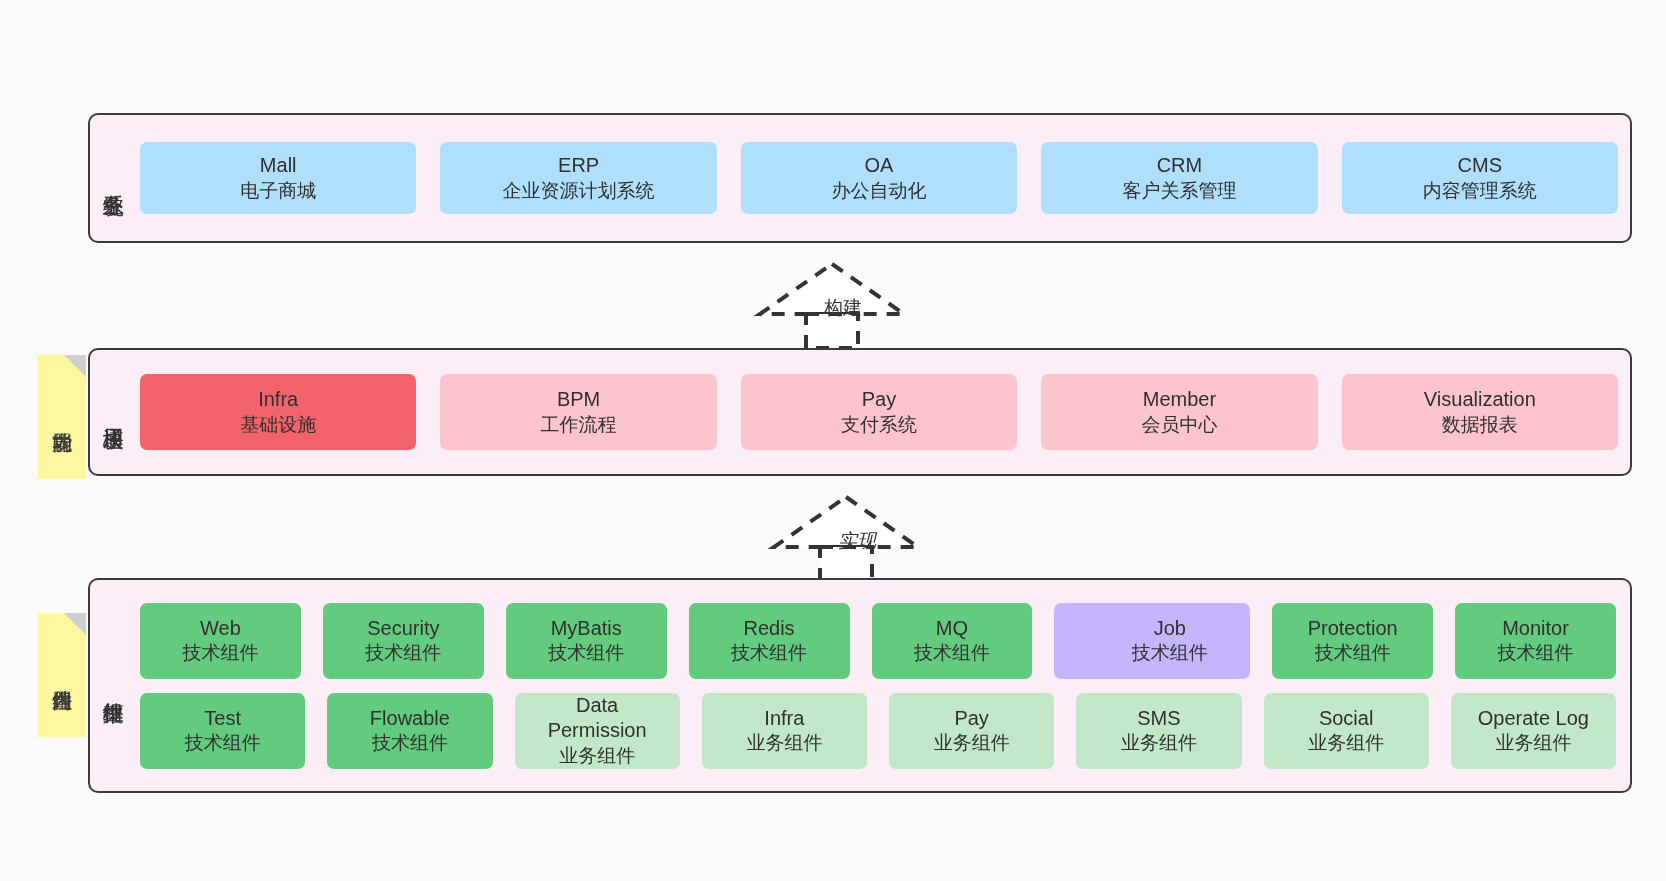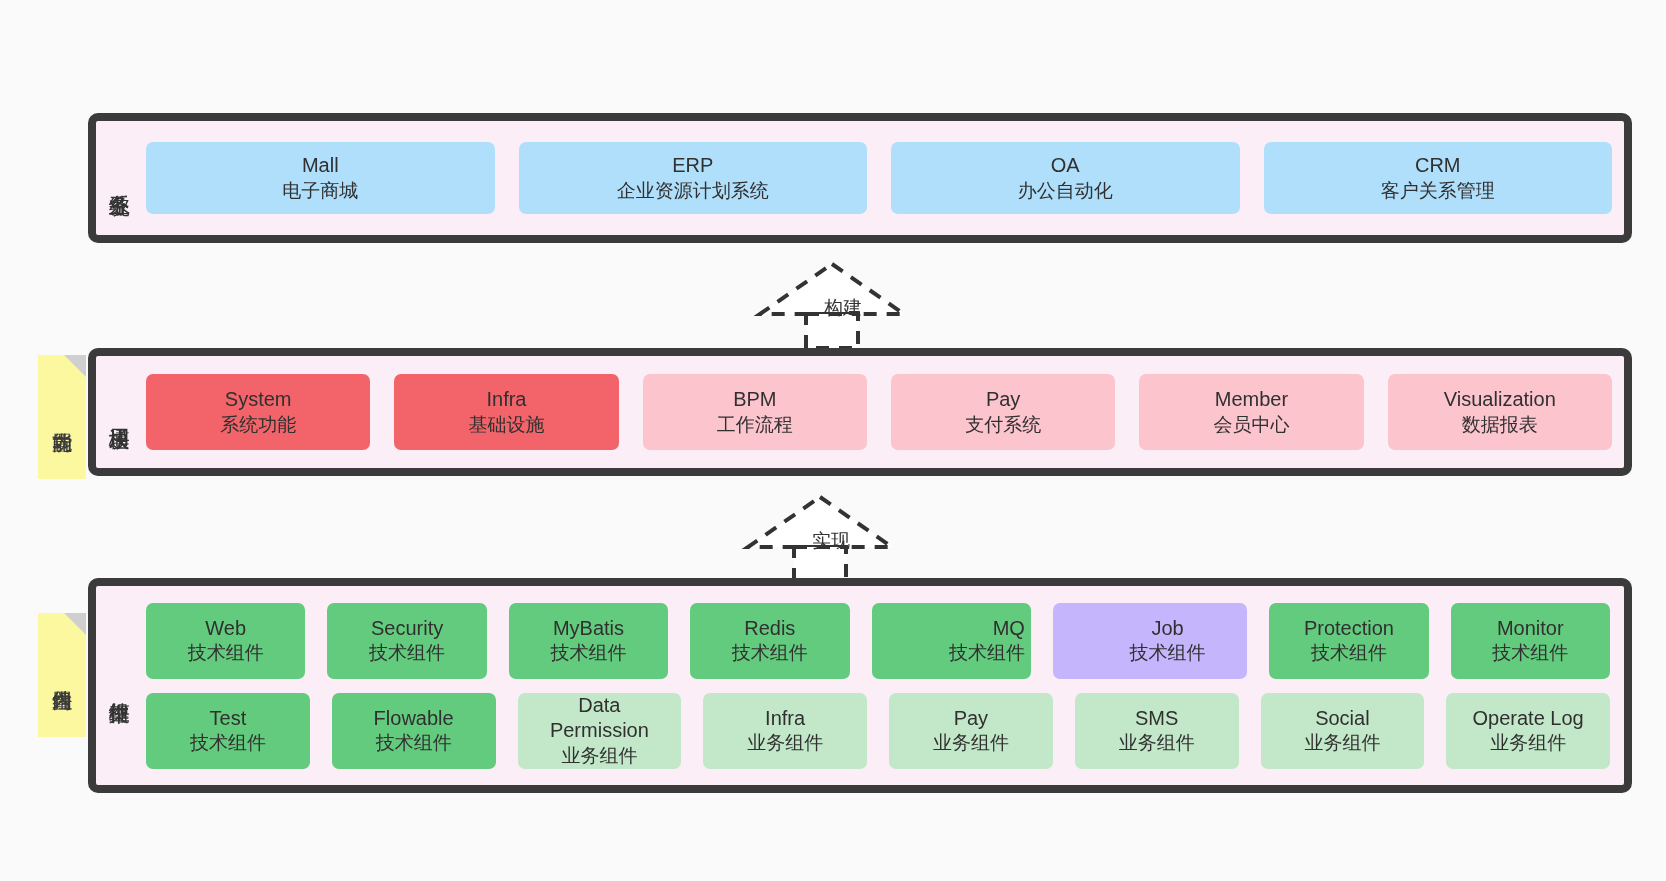--- a/index.html
+++ b/index.html
@@ -21,21 +21,21 @@
     position: absolute;
     left: 0; top: 0;
     width: 1666px;
     height: 881px;
   }
 
   
   .layer {
     position: absolute;
     background: #fbeef7;
-    border: 8px solid #1d4ed8;
+    border: 2px solid #1d4ed8;
     border-radius: 10px;
     box-sizing: border-box;
     display: flex;
     flex-direction: row;
     align-items: stretch;
   }
 
   
   .layer-title {
     flex: 0 0 auto;
@@ -156,20 +156,24 @@
           <div class="t2">企业资源计划系统</div>
         </div>
         <div class="card c-blue" style="height: 72px; background: rgb(176, 223, 252);">
           <div class="t1">OA</div>
           <div class="t2">办公自动化</div>
         </div>
         <div class="card c-blue" style="height: 72px; background: rgb(176, 223, 252);">
           <div class="t1">CRM</div>
           <div class="t2">客户关系管理</div>
         </div>
+        <div class="card c-blue" style="height: 72px; background: rgb(176, 223, 252);">
+          <div class="t1">CMS</div>
+          <div class="t2">内容管理系统</div>
+        </div>
       </div>
     </div>
   </div>
 
   <div class="connector" style="left:752px; top:258px; width:160px; height:90px;">
     <svg width="160" height="90" viewBox="0 0 160 90">
 
       <polygon points="80,6 152,56 8,56" fill="#ffffff" stroke="#333333" stroke-width="4" stroke-dasharray="13,10" stroke-linejoin="miter"></polygon>
 
       <rect x="54" y="56" width="52" height="34" fill="#ffffff" stroke="#333333" stroke-width="4" stroke-dasharray="13,10"></rect>
@@ -180,24 +184,20 @@
   <div class="note" style="left: 38px; top: 355px; width: 48px; height: 124px; background: rgb(252, 248, 160);">
     <span class="fold"></span>
     <span>内置功能</span>
   </div>
 
   <div class="layer" id="layer-1" style="left: 88px; top: 348px; width: 1544px; height: 128px; background: rgb(251, 238, 247); border-color: rgb(59, 59, 59);">
     <div class="layer-title">通用模块</div>
     <div class="layer-body">
       <div class="row">
         <div class="card c-red" style="height: 76px; background: rgb(242, 100, 105);">
-          <div class="t1">System</div>
-          <div class="t2">系统功能</div>
-        </div>
-        <div class="card c-red" style="height: 76px; background: rgb(242, 100, 105);">
           <div class="t1">Infra</div>
           <div class="t2">基础设施</div>
         </div>
         <div class="card c-pink" style="height: 76px; background: rgb(252, 196, 205);">
           <div class="t1">BPM</div>
           <div class="t2">工作流程</div>
         </div>
         <div class="card c-pink" style="height: 76px; background: rgb(252, 196, 205);">
           <div class="t1">Pay</div>
           <div class="t2">支付系统</div>
@@ -207,21 +207,21 @@
           <div class="t2">会员中心</div>
         </div>
         <div class="card c-pink" style="height: 76px; background: rgb(252, 196, 205);">
           <div class="t1">Visualization</div>
           <div class="t2">数据报表</div>
         </div>
       </div>
     </div>
   </div>
 
-  <div class="connector" style="left:740px; top:491px; width:160px; height:90px;">
+  <div class="connector" style="left:766px; top:491px; width:160px; height:90px;font-style:italic;">
     <svg width="160" height="90" viewBox="0 0 160 90">
       <polygon points="80,6 152,56 8,56" fill="#ffffff" stroke="#333333" stroke-width="4" stroke-dasharray="13,10" stroke-linejoin="miter"></polygon>
       <rect x="54" y="56" width="52" height="34" fill="#ffffff" stroke="#333333" stroke-width="4" stroke-dasharray="13,10"></rect>
     </svg>
     <span class="conn-label" style="left:72px; top:40px;">实现</span>
   </div>
 
   <div class="note" style="left: 38px; top: 613px; width: 48px; height: 124px; background: rgb(252, 248, 160);">
     <span class="fold"></span>
     <span>内置组件</span>
@@ -241,21 +241,21 @@
           <div class="t2">技术组件</div>
         </div>
         <div class="card c-green" style="height: 76px; background: rgb(99, 203, 125);">
           <div class="t1">MyBatis</div>
           <div class="t2">技术组件</div>
         </div>
         <div class="card c-green" style="height: 76px; background: rgb(99, 203, 125);">
           <div class="t1">Redis</div>
           <div class="t2">技术组件</div>
         </div>
-        <div class="card c-green" style="height: 76px; background: rgb(99, 203, 125); align-items: flex-end;">
+        <div class="card c-green" style="height: 76px; background: rgb(99, 203, 125);">
           <div class="t1">MQ</div>
           <div class="t2">技术组件</div>
         </div>
         <div class="card c-green" style="height: 76px; background: #c4b5fd; padding-left: 41px;">
           <div class="t1">Job</div>
           <div class="t2">技术组件</div>
         </div>
         <div class="card c-green" style="height: 76px; background: rgb(99, 203, 125);">
           <div class="t1">Protection</div>
           <div class="t2">技术组件</div>

